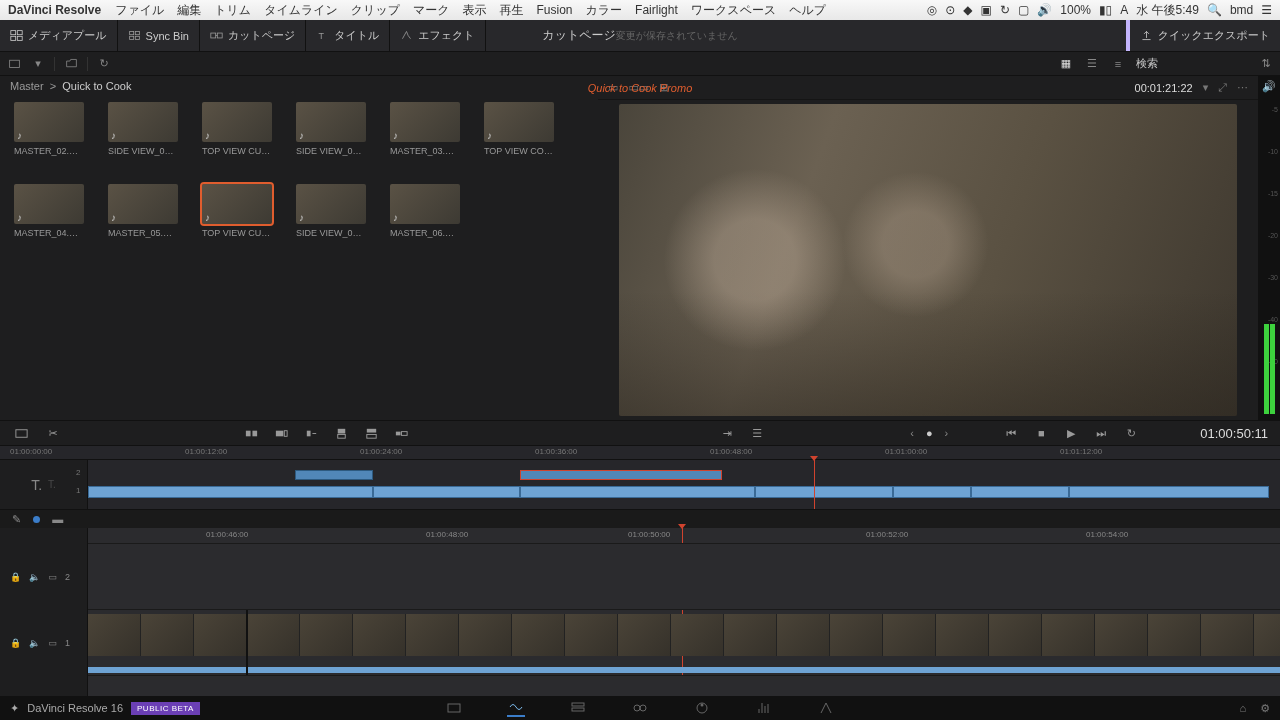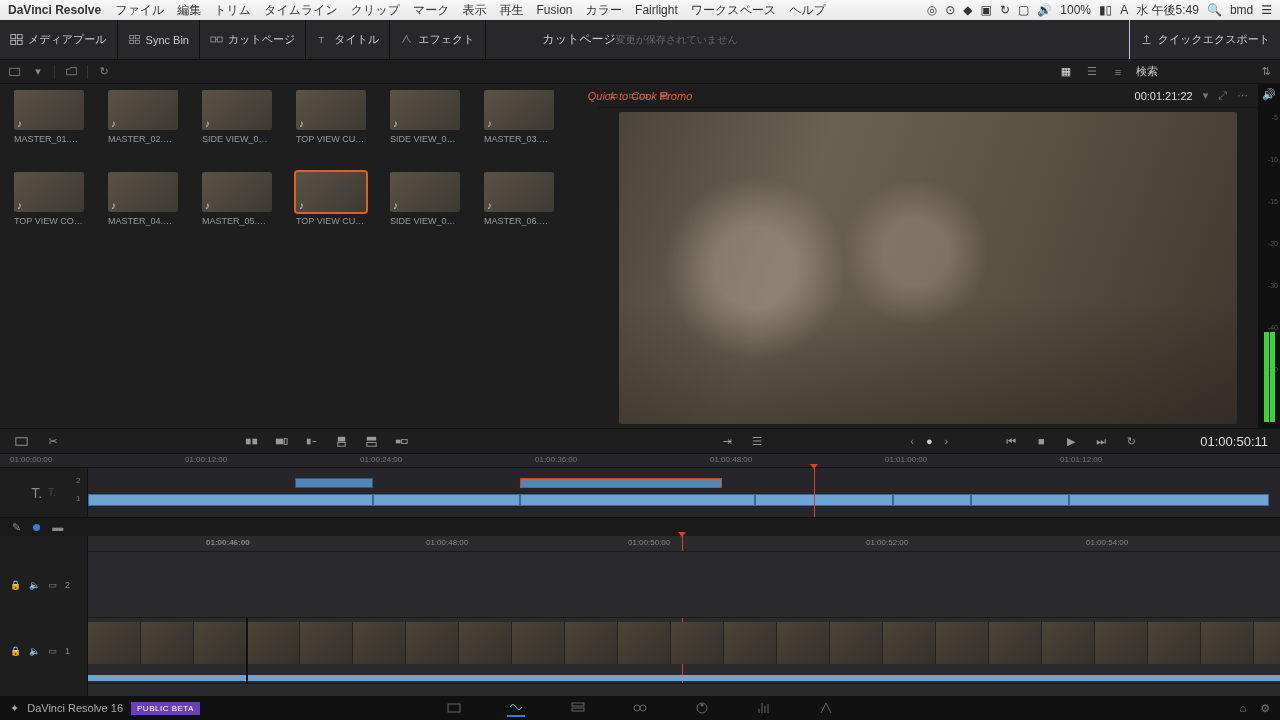--- a/index.html
+++ b/index.html
@@ -1,21 +1,21 @@
 <!DOCTYPE html>
 <html><head>
 <meta charset="utf-8">
 <style>
 * { margin:0; padding:0; box-sizing:border-box; font-family:-apple-system,"Helvetica Neue",sans-serif; }
 body { background:#1a1a1a; color:#ccc; font-size:11px; width:1280px; height:720px; overflow:hidden; position:relative; }
 .menubar { height:20px; background:linear-gradient(#f8f8f8,#e8e8e8); display:flex; align-items:center; padding:0 8px; color:#333; font-size:12px; }
 .menubar .app { font-weight:600; margin-right:14px; }
 .menubar .item { margin-right:13px; cursor:default; }
 .menubar .right { margin-left:auto; display:flex; align-items:center; gap:8px; }
-.topbar { height:40px; background:#28282b; display:flex; align-items:center; border-bottom:1px solid #111; }
+.topbar { height:32px; background:#28282b; display:flex; align-items:center; border-bottom:1px solid #111; }
 .topbtn { display:flex; align-items:center; gap:5px; padding:0 10px; height:100%; font-size:11px; color:#ccc; border-right:1px solid #111; }
 .topbtn svg { width:13px; height:13px; }
 .center-title { position:absolute; left:50%; transform:translateX(-50%); display:flex; align-items:center; font-size:12px; }
 .center-title .sub { color:#666; font-size:10px; }
 .toolbar2 { height:24px; background:#1e1e1f; display:flex; align-items:center; padding:0 6px; gap:8px; border-bottom:1px solid #111; }
 .toolbar2 .sep { width:1px; height:14px; background:#333; }
 .ticon { width:16px; height:16px; display:flex; align-items:center; justify-content:center; color:#888; cursor:pointer; }
 .ticon svg { width:13px; height:13px; }
 
 .midsection { display:flex; height:344px; }
@@ -159,21 +159,21 @@
  <div class="topbtn">
   <svg viewBox="0 0 16 16">
         <path d="M3 12 L8 3 L10 8 L13 12" fill="none" stroke="#999"></path>
       </svg>
   <span>エフェクト</span>
  </div>
  <div class="center-title">
   <span>カットページ</span>
   <span class="sub">変更が保存されていません</span>
  </div>
- <div class="topbtn" style="margin-left:auto;border-right:none;border-left:1px solid #c4b5fd;">
+ <div class="topbtn" style="margin-left:auto;border-right:none;border-left:4px solid #c4b5fd;">
   <svg viewBox="0 0 16 16">
         <path d="M8 11 V3 M5 6 L8 3 L11 6 M3 13 H13" fill="none" stroke="#ccc"></path>
       </svg>
   <span>クイックエクスポート</span>
  </div>
 </div>
 
 <div class="toolbar2">
  <div class="ticon">
       <svg viewBox="0 0 16 16">
@@ -195,25 +195,26 @@
   <div class="ticon">☰</div>
   <div class="ticon">≡</div>
   <span class="search">検索</span>
   <div style="width:80px"></div>
   <div class="ticon">⇅</div>
  </div>
 </div>
 
 <div class="midsection">
  <div class="leftpanel">
+  <div class="breadcrumb">
+   <span>Master</span>
+   &nbsp;<span>&gt;</span>&nbsp;
+   <span class="cur">Quick to Cook</span>
+  </div>
   <div class="thumbs" id="thumbs">
-        <div class="thumb">
-          <div class="img"></div>
-          <div class="lbl">MASTER_01.mov</div>
-        </div>
         <div class="thumb">
           <div class="img"></div>
           <div class="lbl">MASTER_02.mov</div>
         </div>
         <div class="thumb">
           <div class="img"></div>
           <div class="lbl">SIDE VIEW_01.mov</div>
         </div>
         <div class="thumb">
           <div class="img"></div>
@@ -390,21 +391,21 @@
  <span>✎</span>
  <span class="dot"></span>
  <span>▬</span>
 </div>
 
 <div class="tllower">
  <div style="width:88px;background:#1e1e1f;border-right:1px solid #111;"></div>
  <div class="tlbody">
   <div class="tlruler2" id="ruler2">
    <div class="playhead" style="left:594px;"></div>
-  <span style="position: absolute; top: 2px; left: 118px; font-weight: bold;">01:00:46:00</span>
+  <span style="position: absolute; top: 2px; left: 118px;">01:00:46:00</span>
         <span style="position: absolute; top: 2px; left: 338px;">01:00:48:00</span>
         <span style="position: absolute; top: 2px; left: 540px;">01:00:50:00</span>
         <span style="position: absolute; top: 2px; left: 778px;">01:00:52:00</span>
         <span style="position: absolute; top: 2px; left: 998px;">01:00:54:00</span>
       </div>
   <div class="trackrow" style="height:66px;">
    <div class="thead" style="margin-left:-88px;width:88px;">
     <span>🔒</span>
     <span>🔈</span>
     <span>▭</span>

